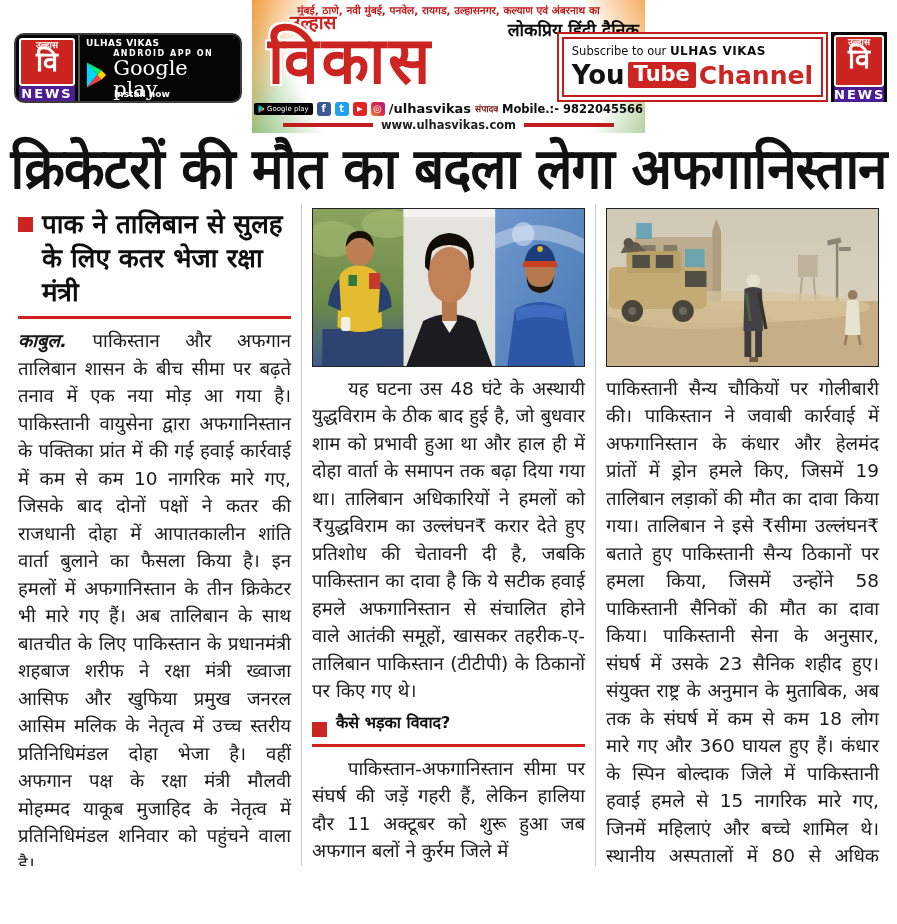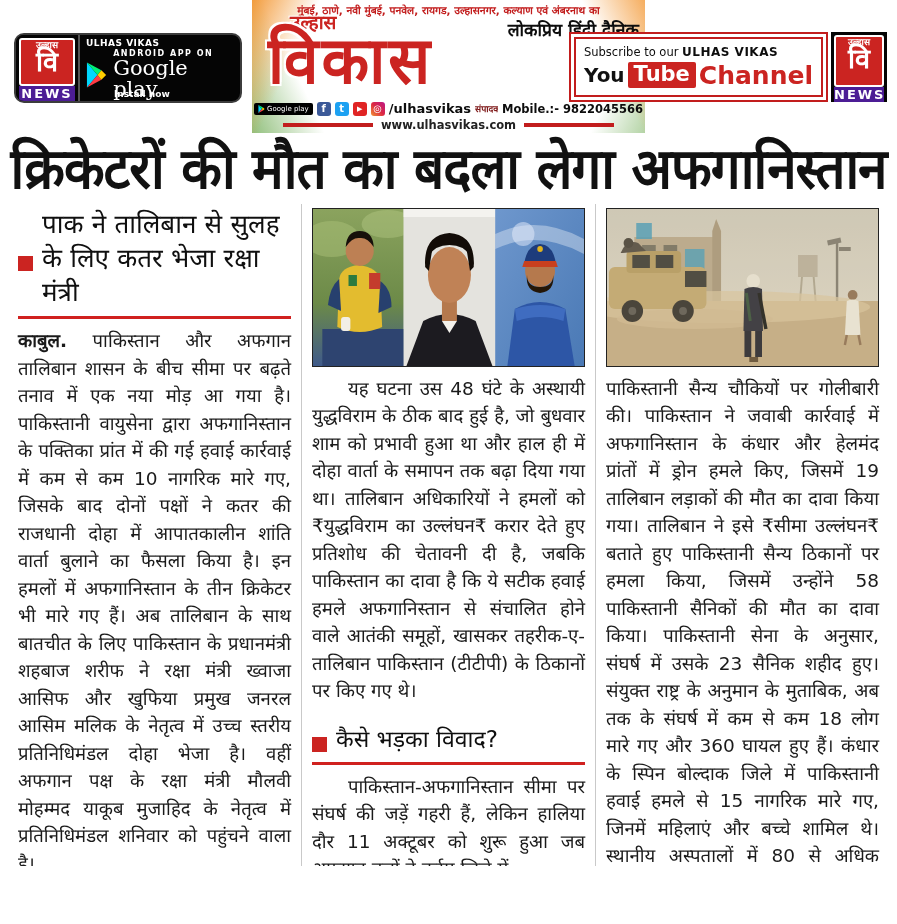--- a/index.html
+++ b/index.html
@@ -54,45 +54,45 @@
   .redbar { height:4px; background:#c21d1d; width:90px; }
   .site-url { font-weight:bold; font-size:11.5px; color:#222; }
 
   
   .banner-right { position:absolute; right:10px; top:32px; display:flex; align-items:stretch; height:70px;margin-left:24px; }
   .yt-outer { border:2px solid #c21d1d; padding:3px; background:#fff; }
   .yt-box { border:2px solid #c21d1d; height:100%; padding:2px 8px; display:flex; flex-direction:column; justify-content:center; }
   .yt-line1 { font-size:11.5px; color:#0d0d0d; white-space:nowrap; }
   .yt-line1 b { font-size:12px; letter-spacing:.5px; }
   .yt-line2 { display:flex; align-items:center; gap:3px; margin-top:2px; }
-  .yt-you { font-size:20px; font-weight:900; color:#111; }
+  .yt-you { font-size:26px; font-weight:900; color:#111; }
   .yt-tube { background:#cb2421; color:#fff; font-size:21px; font-weight:900; border-radius:2px; padding:0 6px 2px; }
   .yt-channel { font-size:25px; font-weight:900; color:#cb2421; }
   .news-logo.rt { width:56px; height:70px; margin-left:3px; }
 
   
   .site-info { text-align:center; font-size:21px; color:#161616; line-height:1.35; margin-top:4px; }
 
   
   .headline { text-align:center; font-size:53px; font-weight:900; color:#111; letter-spacing:-1px;
     line-height:1.15; margin:6px 0 2px; transform:scaleY(1.06); white-space:nowrap; }
 
   
   .columns { display:flex; padding:2px 8px 0 8px; height:664px; overflow:hidden; }
   .col { flex:1; padding:4px 10px 0 10px; overflow:hidden; }
   .col + .col { border-left:1px solid #c9c9c9; }
 
-  .subhead { display:flex; gap:9px; font-size:26px; font-weight:400; line-height:1.3; color:#0f0f0f;align-items:center; }
-  .subhead.small { font-size:23px; margin-top:20px; }
+  .subhead { display:flex; gap:9px; font-size:26px; font-weight:700; line-height:1.3; color:#0f0f0f; }
+  .subhead.small { font-size:16px; margin-top:8px; }
   .sq { width:15px; height:15px; background:#cb2421; margin-top:9px; flex:none; }
   .redrule { height:3px; background:#d0211f; margin:7px 0 8px; }
 
   .body { font-size:18.5px; line-height:27.5px; text-align:justify; color:#1a1a1a; }
   .indent { text-indent:36px; }
-  .dateline { font-weight:bold; }
+  .dateline { font-weight:bold;font-style:italic; }
 
   .photo { border:1px solid #222; margin-bottom:8px; line-height:0; background:#ddd; }
   .photo svg { width:100%; height:157px; }
 </style>
 </head>
 <body>
 
 <div class="page">
 
   <div class="header">

